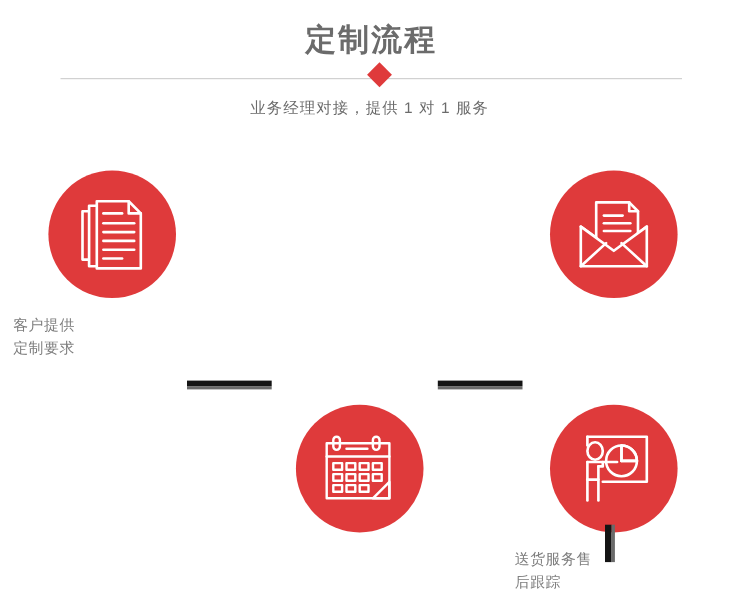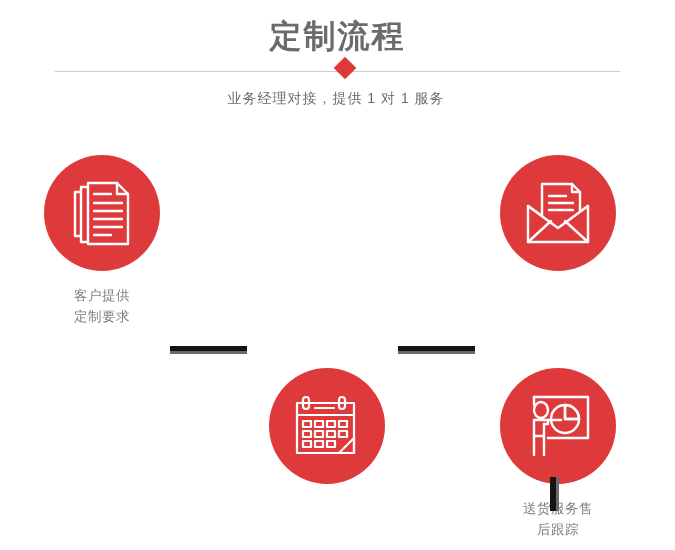--- a/index.html
+++ b/index.html
@@ -22,21 +22,21 @@
     top: 0;
     width: 675px;
     height: 125px;
   }
   .page-title {
     position: absolute;
     left: 0;
     top: 17px;
     width: 675px;
     text-align: center;
-    font-size: 32px;
+    font-size: 28px;
     font-weight: bold;
     color: #6b6b6b;
     letter-spacing: 2px;
     line-height: 38px;
   }
   .divider-wrap {
     position: absolute;
     left: 55px;
     top: 71px;
     width: 565px;
@@ -74,21 +74,21 @@
   .steps {
     position: absolute;
     left: 0;
     top: 140px;
     width: 675px;
     height: 410px;
   }
   .step {
     position: absolute;
     width: 180px;
-    text-align: center;
+    text-align: left;
   }
   .step-r1 { top: 15px; }
   .step-r2 { top: 228px; }
   .step-c1 { left: 12px; }
   .step-c2 { left: 237px; }
   .step-c3 { left: 468px; }
 
   .circle {
     position: relative;
     margin: 0 auto;

